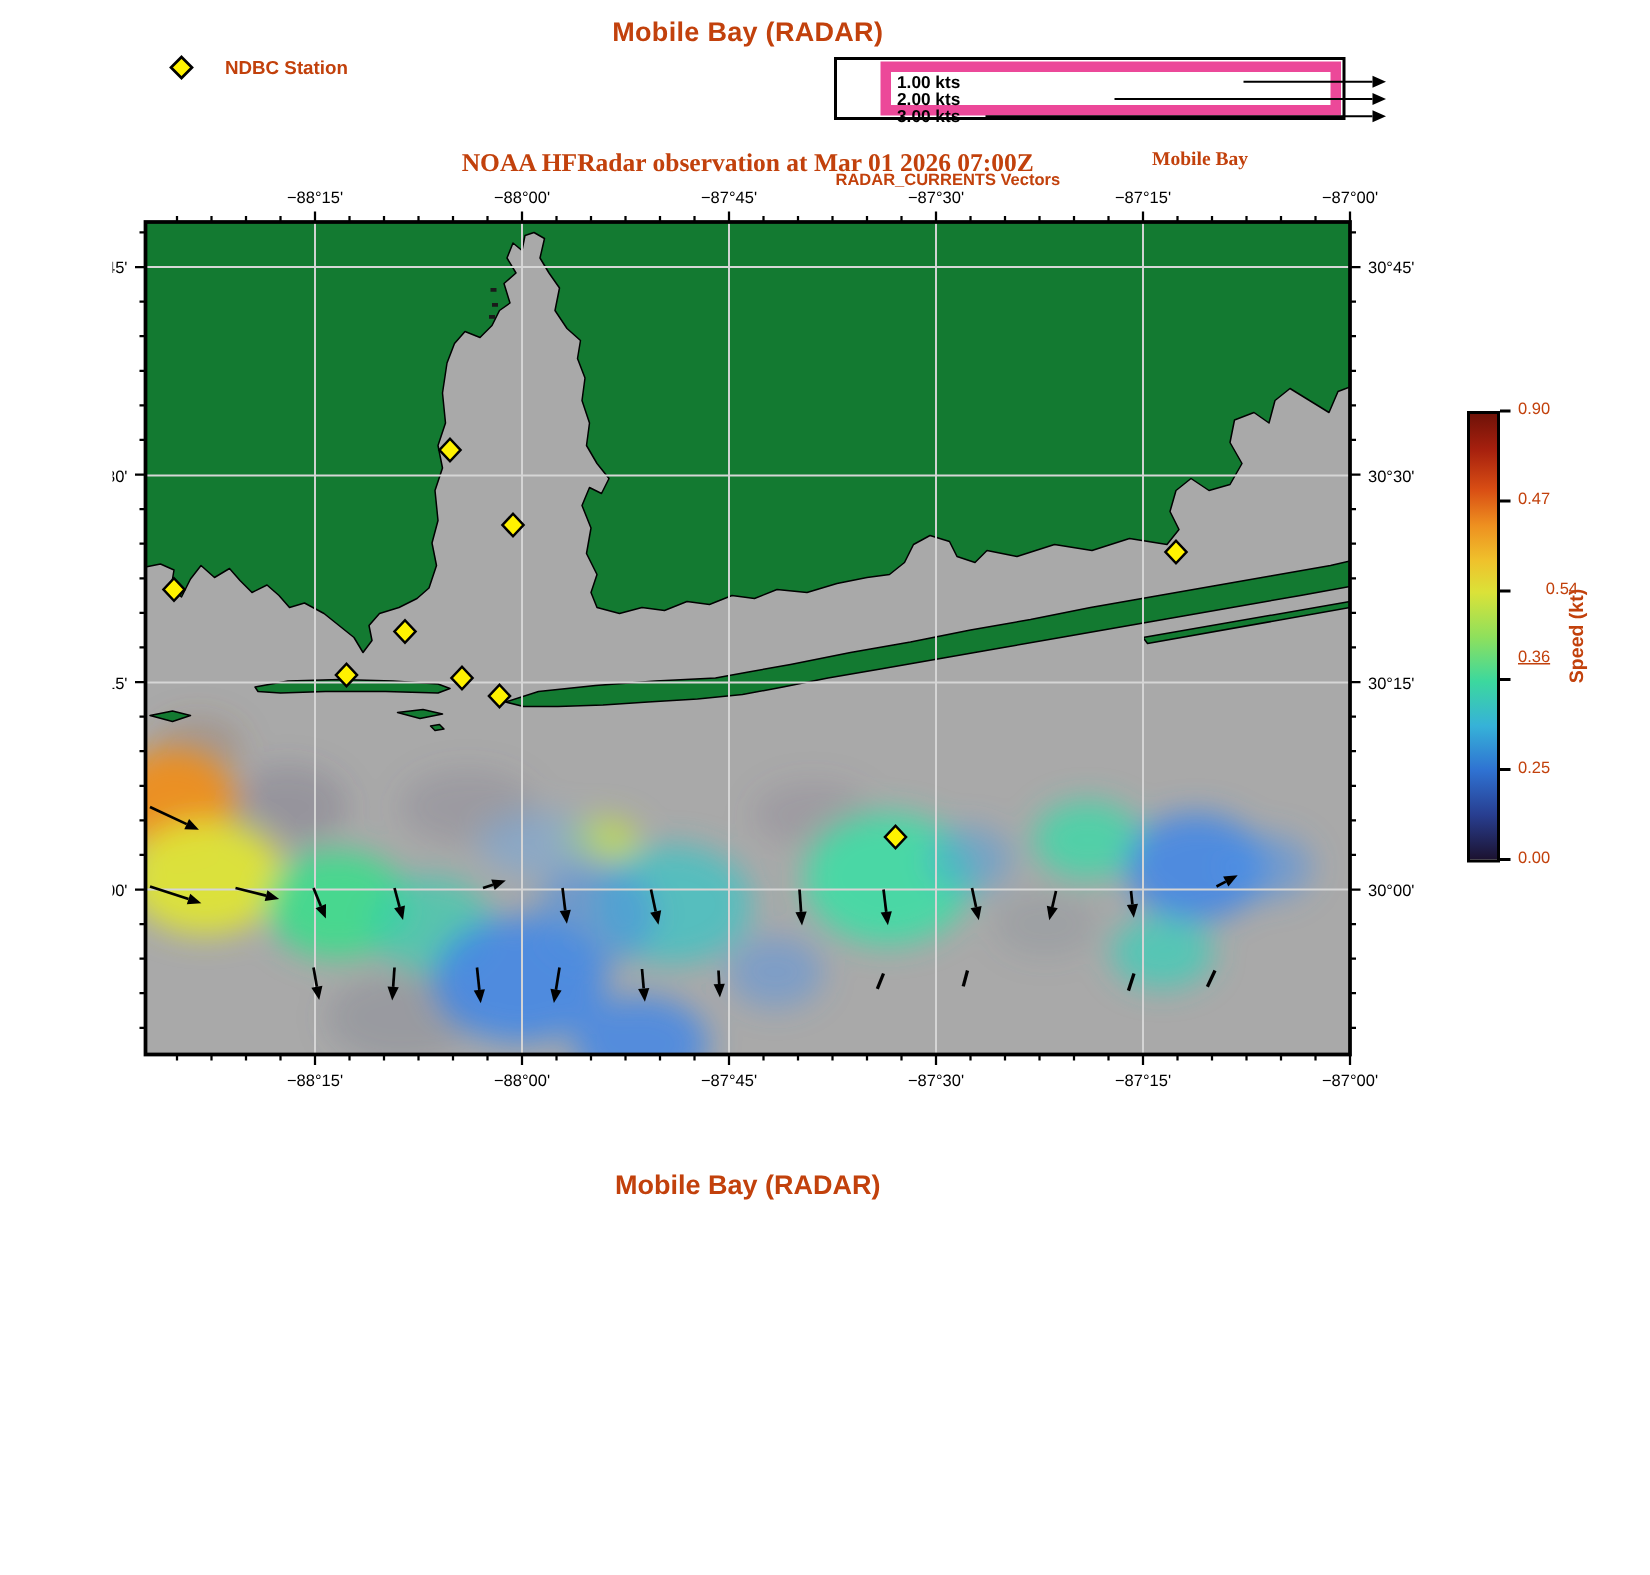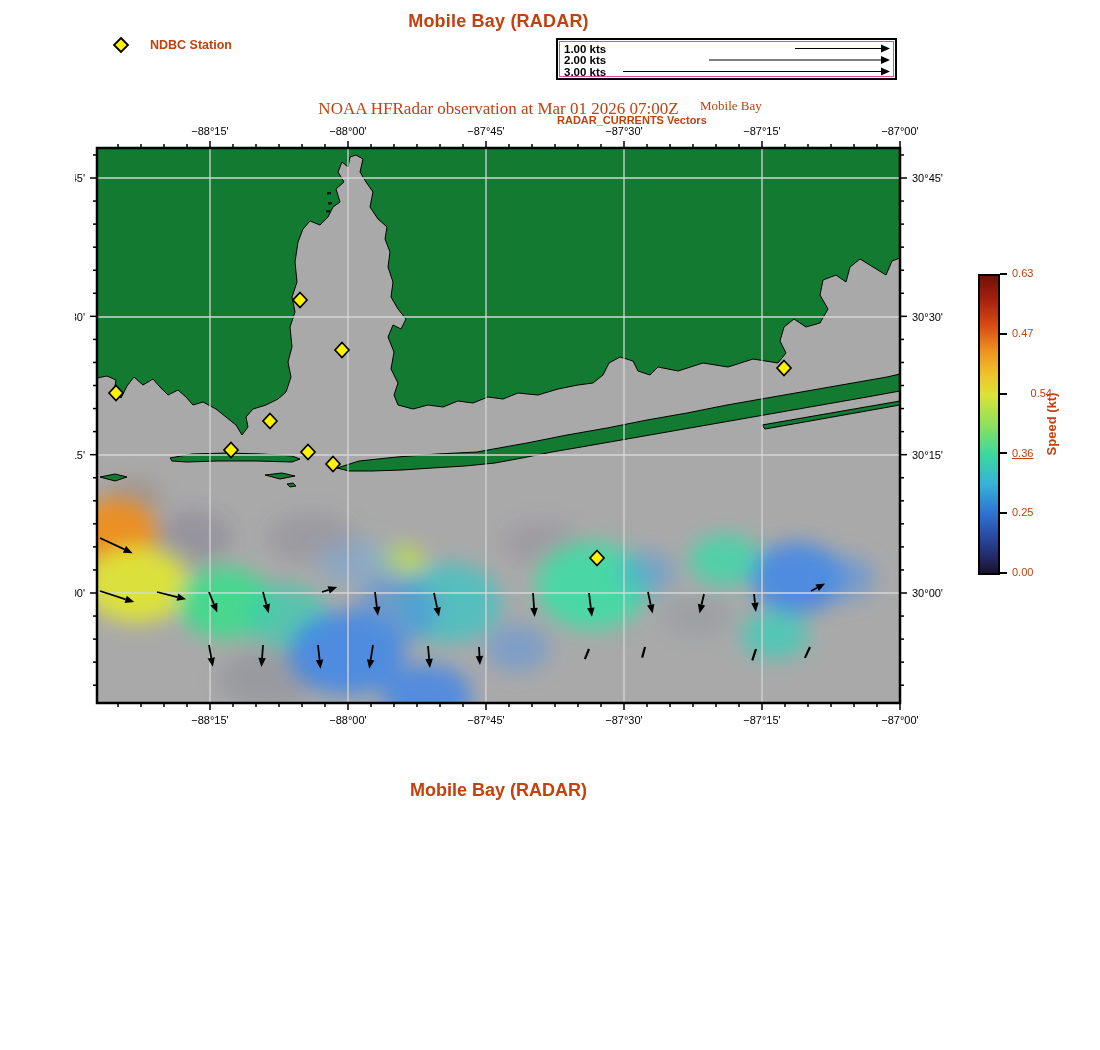--- a/index.html
+++ b/index.html
@@ -16,33 +16,33 @@
     position:absolute; left:97px; top:780px; width:803px; text-align:center;
     font-size:18px; font-weight:bold;
   }
   .ndbc-legend { position:absolute; left:112px; top:36px; height:18px; display:flex; align-items:center; gap:20px; }
   .ndbc-legend .label { font-size:12.5px; font-weight:bold; }
   .vector-box {
     position:absolute; left:556px; top:38px; width:341px; height:42px;
     border:2px solid #000; box-sizing:border-box; background:#fff;
   }
   .vector-box-inner {
-    position:absolute; inset:1px; border:1px solid #ec4899; box-sizing:border-box;
+    position:absolute; inset:1px; border:7px solid #ec4899; box-sizing:border-box;margin-left:28px;
   }
   .vector-box-inner svg { position:absolute; left:0; top:0; }
   .vector-caption {
     position:absolute; left:557px; top:83px; font-size:11px; font-weight:bold;margin-top:31px;
   }
   .subtitle {
     position:absolute; left:97px; top:99px; width:803px; text-align:center;
-    font-family:"Liberation Serif", serif; font-size:17px; font-weight:normal;
+    font-family:"Liberation Serif", serif; font-size:17px; font-weight:bold;
   }
   .region-label {
-    position:absolute; left:700px; top:98px; width:200px; text-align:left;
-    font-family:"Liberation Serif", serif; font-size:13px; font-weight:normal;
+    position:absolute; left:700px; top:98px; width:200px; text-align:center;
+    font-family:"Liberation Serif", serif; font-size:13px; font-weight:bold;
   }
   #map-svg { position:absolute; left:75px; top:118px; }
   .cbar {
     position:absolute; left:978px; top:274px; width:22px; height:301px;
     border:2px solid #000; box-sizing:border-box;
   }
   .cbar-tick { position:absolute; width:7px; height:2px; background:#000; left:1000px; }
   .cbar-ticklabel { position:absolute; left:1012px; width:40px; font-size:11px; }
   .cbar-label {
     position:absolute; left:1051px; top:424px; transform:translate(-50%,-50%) rotate(-90deg);
@@ -401,27 +401,27 @@
           <text x="815" y="311" text-anchor="start">30°15'</text>
           <text x="-12" y="449" text-anchor="end">30°00'</text>
           <text x="815" y="449" text-anchor="start">30°00'</text>
         </g>
     </g>
   </svg>
 
   <div class="cbar" id="cbar" style="background: linear-gradient(to top, rgb(28, 18, 48) 0%, rgb(40, 62, 144) 10%, rgb(47, 114, 210) 20%, rgb(54, 178, 216) 30%, rgb(60, 216, 158) 40%, rgb(143, 224, 92) 50%, rgb(219, 226, 56) 60%, rgb(239, 194, 44) 67%, rgb(238, 144, 32) 75%, rgb(217, 78, 20) 83%, rgb(166, 32, 14) 92%, rgb(112, 18, 8) 100%);"></div>
   <div id="cbar-ticks">
       <div class="cbar-tick" style="top: 273px;"></div>
-      <div class="cbar-ticklabel" style="top: 267px;">0.63</div>
+      <div class="cbar-ticklabel" style="top: 267px;">0.90</div>
       <div class="cbar-tick" style="top: 332.8px;"></div>
       <div class="cbar-ticklabel" style="top: 326.8px;">0.47</div>
       <div class="cbar-tick" style="top: 392.6px;"></div>
       <div class="cbar-ticklabel" style="top: 386.6px; text-align: right;">0.54</div>
       <div class="cbar-tick" style="top: 452.4px;"></div>
-      <div class="cbar-ticklabel" style="top: 447px; text-decoration: underline;">0.36</div>
+      <div class="cbar-ticklabel" style="top: 432px; text-decoration: underline;">0.36</div>
       <div class="cbar-tick" style="top: 512.2px;"></div>
       <div class="cbar-ticklabel" style="top: 506.2px;">0.25</div>
       <div class="cbar-tick" style="top: 572px;"></div>
       <div class="cbar-ticklabel" style="top: 566px;">0.00</div>
     </div>
   <div class="cbar-label">Speed (kt)</div>
 
   <div class="bottom-title">Mobile Bay (RADAR)</div>
 
 </div>

